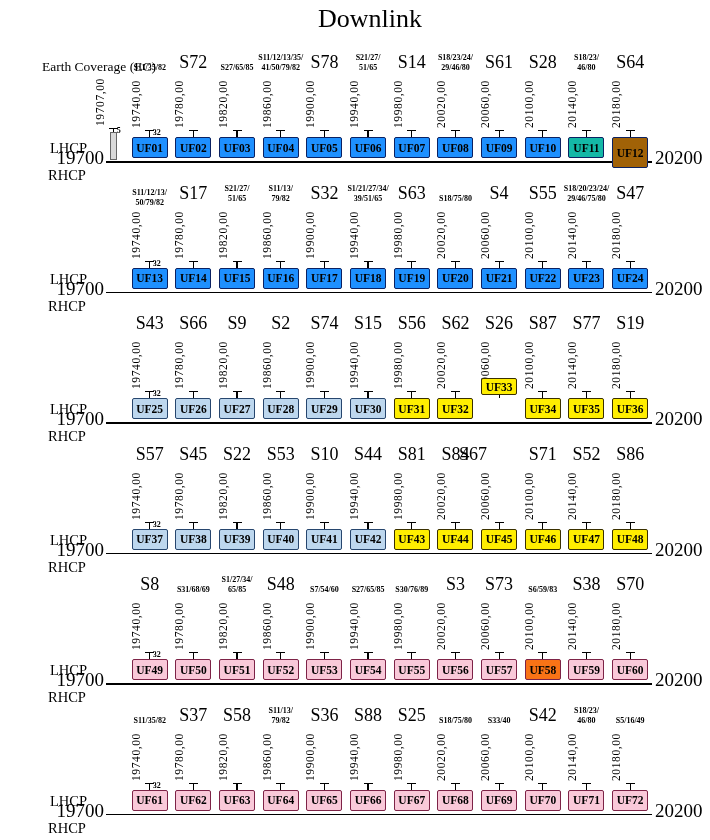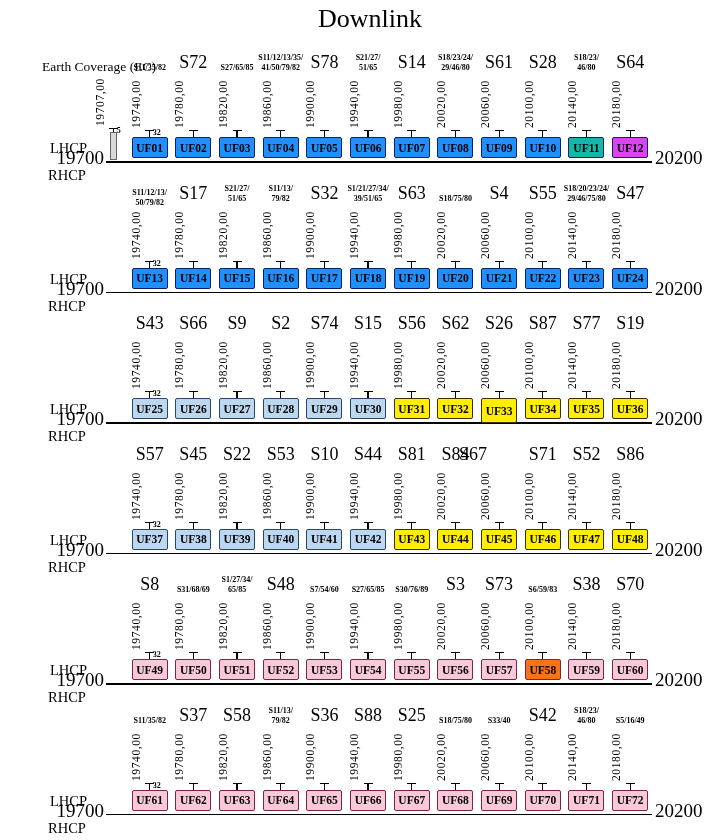--- a/index.html
+++ b/index.html
@@ -139,21 +139,21 @@
     <div class="abs vline" style="left: 585.88px; top: 131px; height: 6px;"></div>
     <div class="abs box" style="left: 568.48px; top: 137px; width: 36px; height: 21px; background: #14b8a6; border-color: rgb(11, 33, 97);">
       <span class="uf">UF11</span>
     </div>
     <div class="abs sat sat-big" style="left: 630.16px; top: 73px;">
       <span class="line">S64</span>
     </div>
     <div class="abs freq" style="left: 623.16px; top: 115px;">20180,00</div>
     <div class="abs dash" style="left: 625.66px; top: 130px; width: 9px;"></div>
     <div class="abs vline" style="left: 629.56px; top: 131px; height: 6px;"></div>
-    <div class="abs box" style="left: 612.16px; top: 137px; width: 36px; height: 21px; background: #d946ef; border-color: rgb(11, 33, 97);">
+    <div class="abs box" style="left: 612.16px; top: 137px; width: 36px; height: 31px; background: #a16207; border-color: rgb(11, 33, 97);">
       <span class="uf">UF12</span>
     </div>
     <div class="abs ec-label" style="left: 42px; top: 75px;">Earth Coverage (EC)</div>
     <div class="abs freq" style="left: 106.644px; top: 113px;">19707,00</div>
     <div class="abs dash" style="left: 109.144px; top: 128px; width: 9px;"></div>
     <div class="abs vline" style="left: 113.044px; top: 129px; height: 3px;"></div>
     <div class="abs bw" style="left: 116.644px; top: 127px;">5</div>
     <div class="abs ec-box" style="left: 110.344px; top: 132px; width: 6.6px; height: 28px; background: rgb(217, 217, 217); border-color: rgb(102, 102, 102);"></div>
     <div class="abs axis-line" style="left: 106px; top: 291.5px; width: 546px;"></div>
     <div class="abs axis-num num-left" style="left: 40px; top: 278.5px;">19700</div>
@@ -351,21 +351,21 @@
     <div class="abs vline" style="left: 454.84px; top: 392px; height: 6px;"></div>
     <div class="abs box" style="left: 437.44px; top: 398px; width: 36px; height: 21px; background: rgb(255, 238, 0); border-color: rgb(58, 48, 0);">
       <span class="uf">UF32</span>
     </div>
     <div class="abs sat sat-big" style="left: 499.12px; top: 334px;">
       <span class="line">S26</span>
     </div>
     <div class="abs freq" style="left: 492.12px; top: 376px;">20060,00</div>
     <div class="abs dash" style="left: 494.62px; top: 391px; width: 9px;"></div>
     <div class="abs vline" style="left: 498.52px; top: 392px; height: 6px;"></div>
-    <div class="abs box" style="left: 481.12px; top: 398px; width: 36px; height: 25px; background: rgb(255, 238, 0); border-color: rgb(58, 48, 0);">
+    <div class="abs box" style="left: 481.12px; top: 378px; width: 36px; height: 17px; background: rgb(255, 238, 0); border-color: rgb(58, 48, 0);">
       <span class="uf">UF33</span>
     </div>
     <div class="abs sat sat-big" style="left: 542.8px; top: 334px;">
       <span class="line">S87</span>
     </div>
     <div class="abs freq" style="left: 535.8px; top: 376px;">20100,00</div>
     <div class="abs dash" style="left: 538.3px; top: 391px; width: 9px;"></div>
     <div class="abs vline" style="left: 542.2px; top: 392px; height: 6px;"></div>
     <div class="abs box" style="left: 524.8px; top: 398px; width: 36px; height: 21px; background: rgb(255, 238, 0); border-color: rgb(58, 48, 0);">
       <span class="uf">UF34</span>

